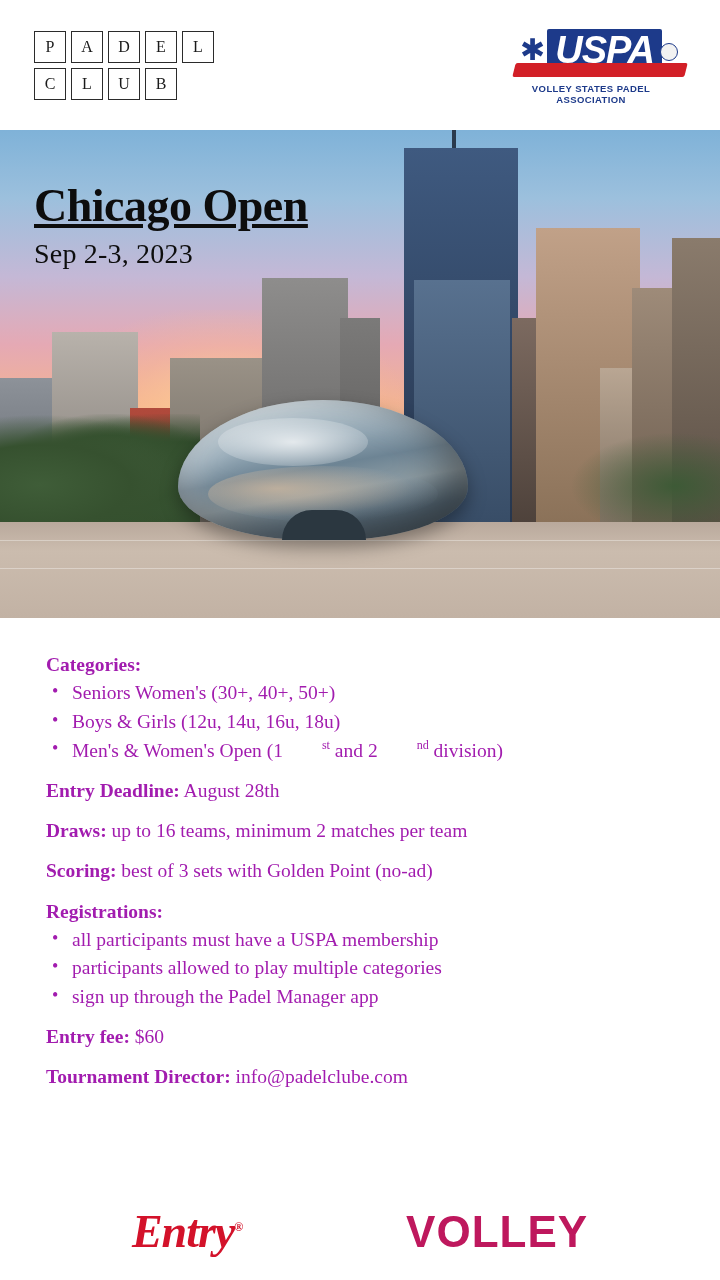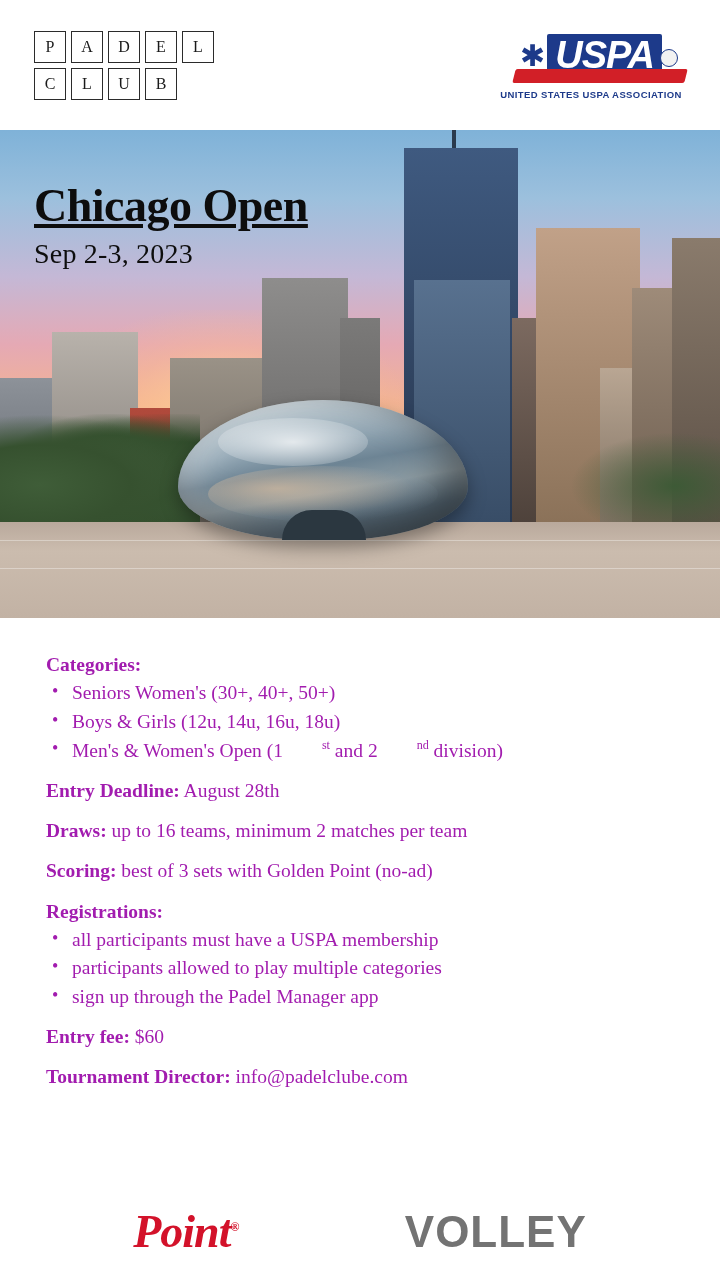--- a/index.html
+++ b/index.html
@@ -323,21 +323,21 @@
   .wilson::after {
     content: "®";
     font-size: 12px;
     vertical-align: super;
     font-style: normal;
   }
   .volley {
     font-family: "Liberation Sans", sans-serif;
     font-weight: bold;
     font-size: 44px;
-    color: #737373;
+    color: #be185d;
     letter-spacing: 1px;
   }
 </style>
 </head>
 <body>
 
 <div class="header">
 
   <div class="padel-logo">
     <div class="logo-row">
@@ -355,21 +355,21 @@
     </div>
   </div>
 
   <div class="uspa-logo">
     <div class="uspa-top">
       <span class="uspa-star">✱</span>
       <span class="uspa-text">USPA</span>
       <span class="uspa-swoosh"></span>
       <span class="uspa-ball"></span>
     </div>
-    <div class="uspa-sub">UNITED STATES USPA ASSOCIATION</div>
+    <div class="uspa-sub">VOLLEY STATES PADEL ASSOCIATION</div>
   </div>
 
 </div>
 
 <div class="hero">
   <div class="sky"></div>
   <div class="sun-glow"></div>
 
   <div class="bldg b1"></div>
   <div class="bldg b2"></div>
@@ -447,15 +447,15 @@
   </div>
 
   <div class="line">
     <b>Tournament Director:</b>
     <span>info@padelclube.com</span>
   </div>
 
 </div>
 
 <div class="sponsors">
-  <div class="wilson">Point</div>
+  <div class="wilson">Entry</div>
   <div class="volley">VOLLEY</div>
 </div>
 
 </body></html>

